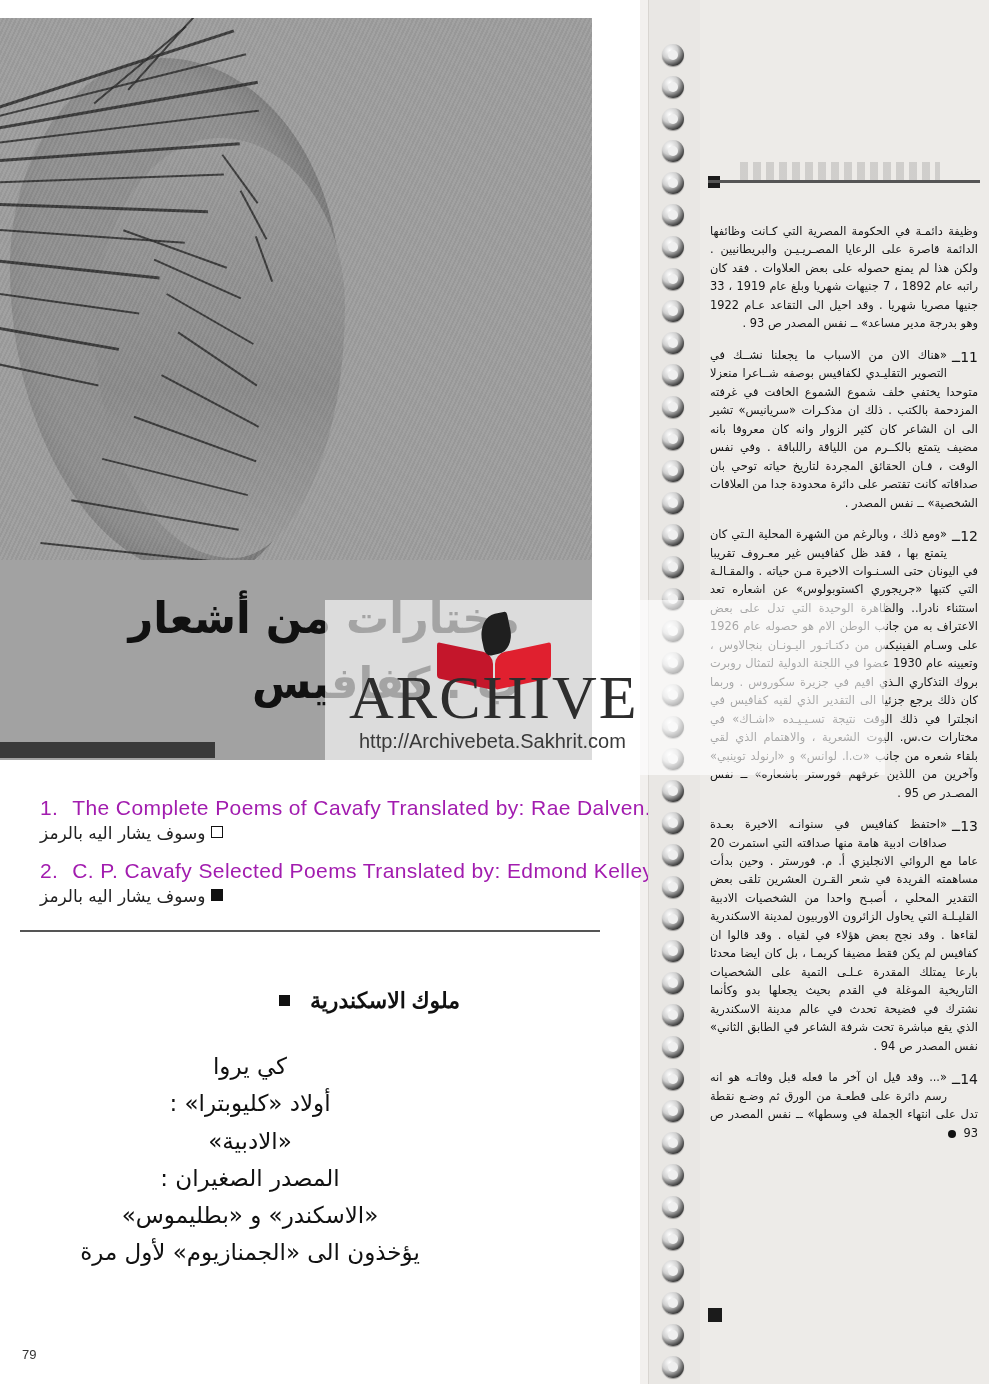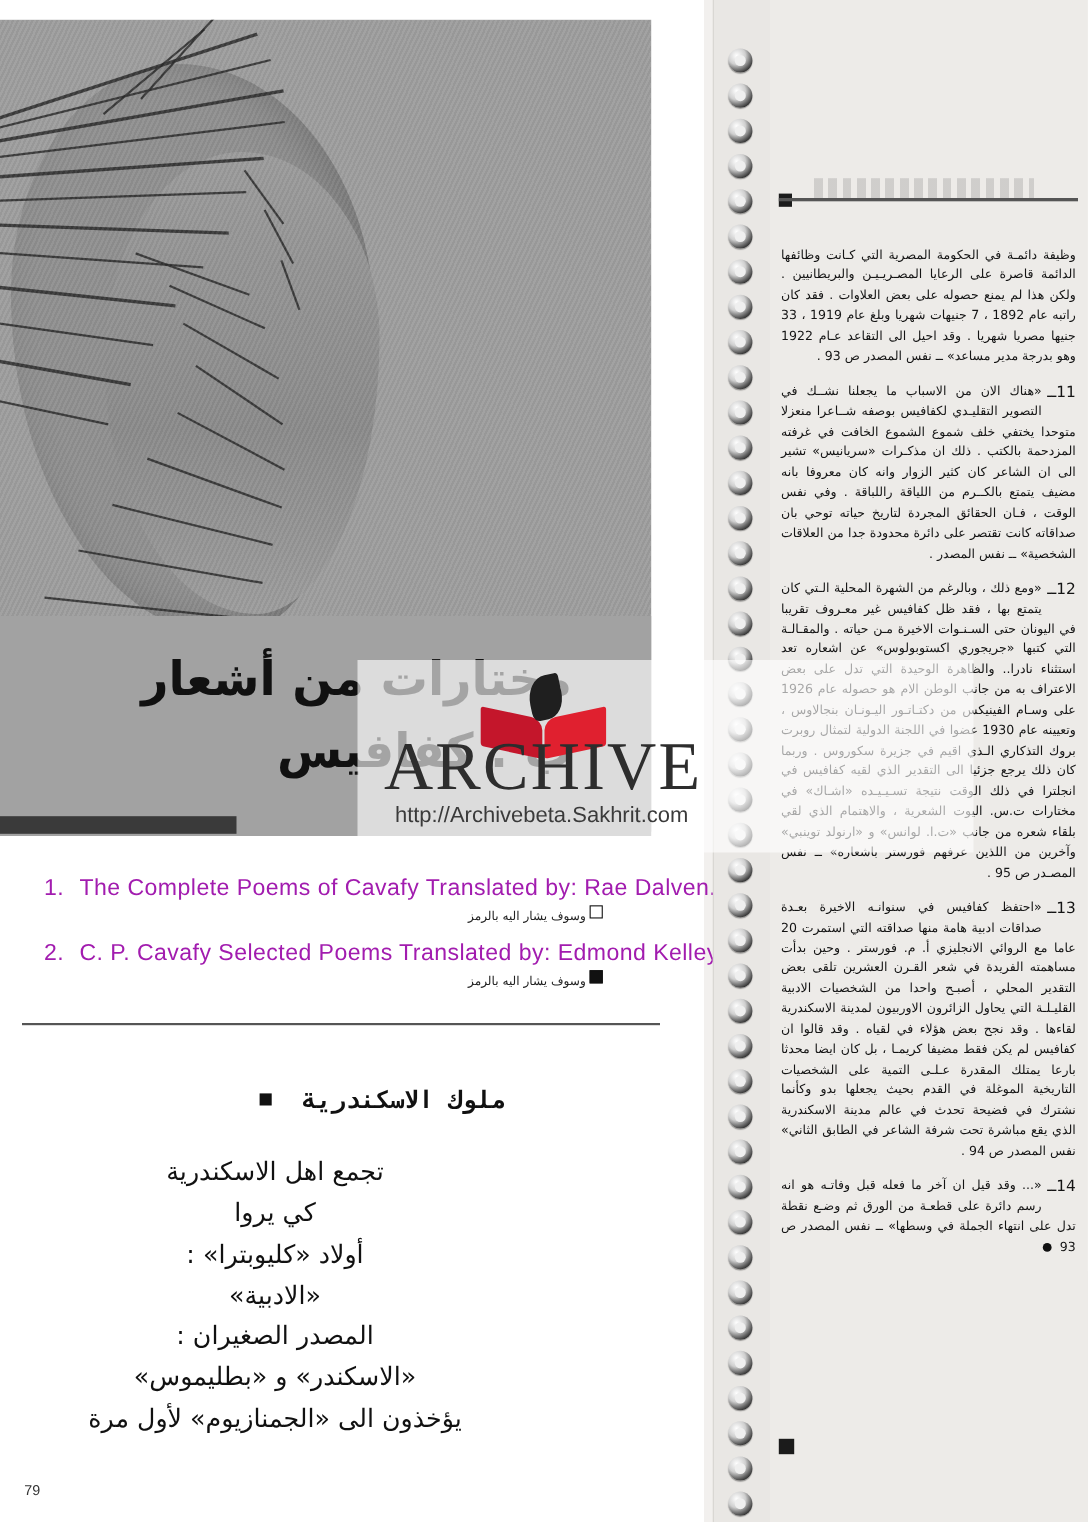--- a/index.html
+++ b/index.html
@@ -111,23 +111,23 @@
     font-size: 21px;
     color: #a21caf;
     letter-spacing: 0.4px;
     margin-top: 4px;
     white-space: nowrap;
   }
   .ref-line .num { display: inline-block; width: 26px; }
   .ref-line .ttl { display: inline-block; min-width: 300px; }
   .ref-sub {
     direction: rtl;
-    text-align: right;
+    text-align: left;
     font-family: "DejaVu Sans", sans-serif;
-    font-size: 11px;
+    font-size: 17px;
     color: #222;
     margin: 3px 44px 16px 0;
   }
   .sq {
     display: inline-block;
     width: 10px; height: 10px;
     margin-right: 8px;
     vertical-align: 1px;
     border: 1.5px solid #111;
   }
@@ -136,21 +136,21 @@
     position: absolute;
     left: 20px; top: 930px;
     width: 580px; height: 2px;
     background: #555;
   }
 
   
   .poem-title {
     position: absolute;
     right: 180px; top: 988px;
-    font-family: Liberation Mono, monospace;
+    font-family: Liberation Serif, serif;
     font-size: 22px;
     font-weight: bold;
     color: #111;
     direction: rtl;
   }
   .poem-title .mark {
     display: inline-block;
     width: 11px; height: 11px;
     background: #111;
     margin-right: 14px;
@@ -402,21 +402,20 @@
     </div>
 
     <div class="rule"></div>
 
     <div class="poem-title">
       <span>ملوك الاسكندرية</span>
       <span class="mark"></span>
     </div>
 
     <div class="poem-body">
-      <div>تجمع اهل الاسكندرية</div>
       <div>كي يروا</div>
       <div>أولاد «كليوبترا» :</div>
       <div>«الادبية»</div>
       <div>المصدر الصغيران :</div>
       <div>«الاسكندر» و «بطليموس»</div>
       <div>يؤخذون الى «الجمنازيوم» لأول مرة</div>
     </div>
 
     <div class="folio">79</div>
   </div>

